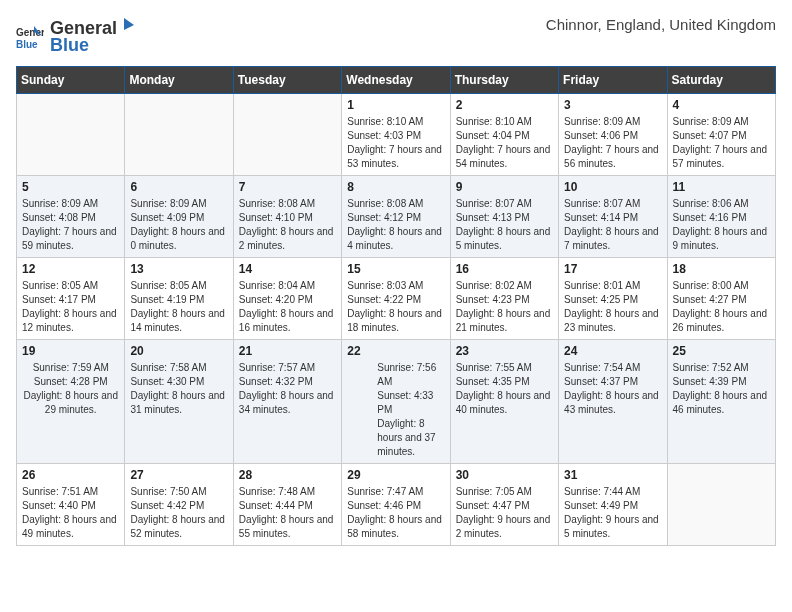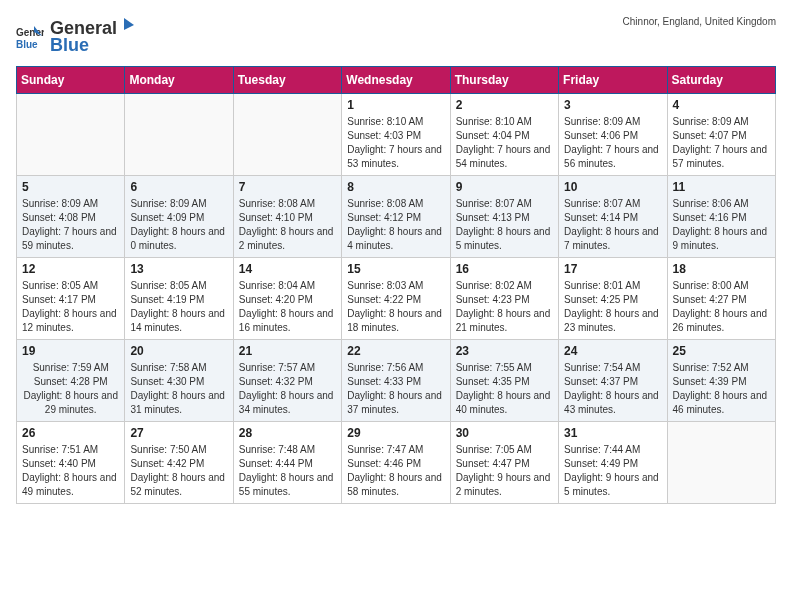--- a/index.html
+++ b/index.html
@@ -27,30 +27,30 @@
     }
     .title-area {
       text-align: right;
     }
     .main-title {
       font-size: 28px;
       font-weight: bold;
       color: #222;
     }
     .subtitle {
-      font-size: 10px;
+      font-size: 15px;
       color: #444;
     }
     .calendar {
       width: 100%;
       border-collapse: collapse;
       font-size: 11px;
     }
     .calendar thead tr th {
-      background: #be185d;
+      background: #404040;
       color: #fff;
       padding: 6px 4px;
       text-align: left;
       font-size: 12px;
       font-weight: bold;
       border: 1px solid #1a5a9a;
     }
     .calendar tbody tr td {
       border: 1px solid #ccc;
       vertical-align: top;
@@ -248,21 +248,21 @@
 Daylight: 8 hours and 31 minutes.</div>
         </td>
         <td>
           <div class="day-number">21</div>
           <div class="day-info" style="white-space: pre-line;">Sunrise: 7:57 AM
 Sunset: 4:32 PM
 Daylight: 8 hours and 34 minutes.</div>
         </td>
         <td>
           <div class="day-number">22</div>
-          <div class="day-info" style="white-space: pre-line;">Sunrise: 7:56 AM
+          <div class="day-info" style="white-space: pre-line; margin-left: 30px;">Sunrise: 7:56 AM
 Sunset: 4:33 PM
 Daylight: 8 hours and 37 minutes.</div>
         </td>
         <td>
           <div class="day-number">23</div>
           <div class="day-info" style="white-space: pre-line;">Sunrise: 7:55 AM
 Sunset: 4:35 PM
 Daylight: 8 hours and 40 minutes.</div>
         </td>
         <td>

